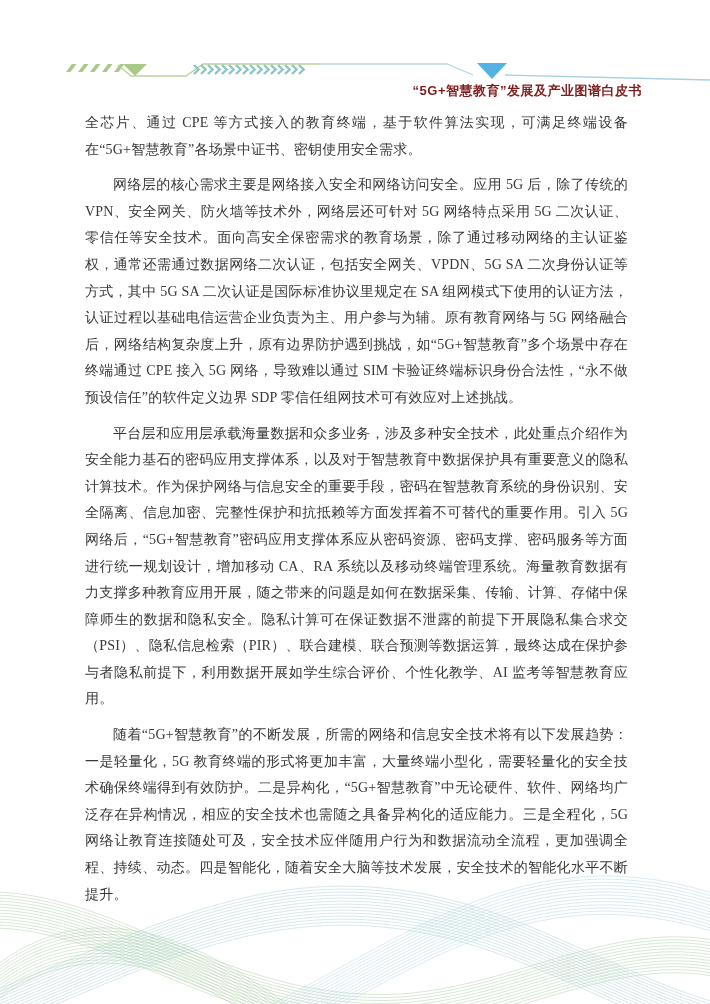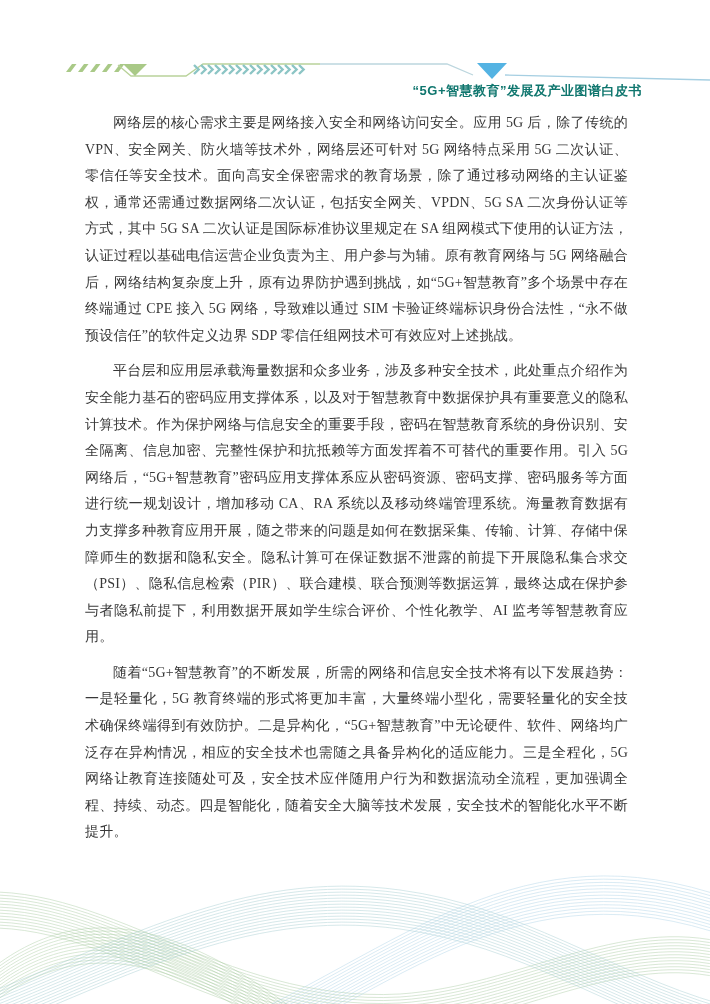--- a/index.html
+++ b/index.html
@@ -9,21 +9,21 @@
     background:#ffffff;
     overflow:hidden;
     font-family:"Liberation Serif","DejaVu Serif",serif;
   }
   
   .header-decor{position:absolute;left:0;top:58px;width:710px;height:40px;}
   .doc-title{
     position:absolute;top:82px;right:68px;
     font-family:"Liberation Sans","DejaVu Sans",sans-serif;
     font-weight:bold;font-size:13px;letter-spacing:0.5px;
-    color:#0f766e;white-space:nowrap;
+    color:#7f1d1d;white-space:nowrap;
   }
   
   .content{
     position:absolute;left:85px;top:110px;width:543px;
     font-size:14px;line-height:26.6px;color:#383838;
     text-align:justify;letter-spacing:0.2px;
   }
   .content p{margin:0 0 9px 0;}
   .content p.indent{text-indent:2em;}
   
@@ -68,20 +68,21 @@
         <path d="M0,0 L4.6,4.5 L0,9" transform="translate(285,7)"></path>
         <path d="M0,0 L4.6,4.5 L0,9" transform="translate(292,7)"></path>
         <path d="M0,0 L4.6,4.5 L0,9" transform="translate(299,7)"></path>
       </g>
     <path d="M477,5 L507,5 L492,21 Z" fill="#54b3e3"></path>
   </svg>
 
   <div class="doc-title">“5G+智慧教育”发展及产业图谱白皮书</div>
 
   <div class="content">
+    <p>全芯片、通过 CPE 等方式接入的教育终端，基于软件算法实现，可满足终端设备在“5G+智慧教育”各场景中证书、密钥使用安全需求。</p>
     <p class="indent">网络层的核心需求主要是网络接入安全和网络访问安全。应用 5G 后，除了传统的 VPN、安全网关、防火墙等技术外，网络层还可针对 5G 网络特点采用 5G 二次认证、零信任等安全技术。面向高安全保密需求的教育场景，除了通过移动网络的主认证鉴权，通常还需通过数据网络二次认证，包括安全网关、VPDN、5G SA 二次身份认证等方式，其中 5G SA 二次认证是国际标准协议里规定在 SA 组网模式下使用的认证方法，认证过程以基础电信运营企业负责为主、用户参与为辅。原有教育网络与 5G 网络融合后，网络结构复杂度上升，原有边界防护遇到挑战，如“5G+智慧教育”多个场景中存在终端通过 CPE 接入 5G 网络，导致难以通过 SIM 卡验证终端标识身份合法性，“永不做预设信任”的软件定义边界 SDP 零信任组网技术可有效应对上述挑战。</p>
     <p class="indent">平台层和应用层承载海量数据和众多业务，涉及多种安全技术，此处重点介绍作为安全能力基石的密码应用支撑体系，以及对于智慧教育中数据保护具有重要意义的隐私计算技术。作为保护网络与信息安全的重要手段，密码在智慧教育系统的身份识别、安全隔离、信息加密、完整性保护和抗抵赖等方面发挥着不可替代的重要作用。引入 5G 网络后，“5G+智慧教育”密码应用支撑体系应从密码资源、密码支撑、密码服务等方面进行统一规划设计，增加移动 CA、RA 系统以及移动终端管理系统。海量教育数据有力支撑多种教育应用开展，随之带来的问题是如何在数据采集、传输、计算、存储中保障师生的数据和隐私安全。隐私计算可在保证数据不泄露的前提下开展隐私集合求交（PSI）、隐私信息检索（PIR）、联合建模、联合预测等数据运算，最终达成在保护参与者隐私前提下，利用数据开展如学生综合评价、个性化教学、AI 监考等智慧教育应用。</p>
     <p class="indent">随着“5G+智慧教育”的不断发展，所需的网络和信息安全技术将有以下发展趋势：一是轻量化，5G 教育终端的形式将更加丰富，大量终端小型化，需要轻量化的安全技术确保终端得到有效防护。二是异构化，“5G+智慧教育”中无论硬件、软件、网络均广泛存在异构情况，相应的安全技术也需随之具备异构化的适应能力。三是全程化，5G 网络让教育连接随处可及，安全技术应伴随用户行为和数据流动全流程，更加强调全程、持续、动态。四是智能化，随着安全大脑等技术发展，安全技术的智能化水平不断提升。</p>
   </div>
 
   <svg class="waves" viewBox="0 0 710 150" preserveAspectRatio="none" aria-hidden="true">
     <defs>
       <path id="w-green-1" d="M-40,40 C100,20 220,150 400,140 C520,132 620,60 730,90"></path>
       <path id="w-green-2" d="M-60,165 C30,60 130,30 300,160"></path>
       <path id="w-teal-1" d="M-40,150 C120,90 240,14 400,36 C520,52 610,118 720,150"></path>

